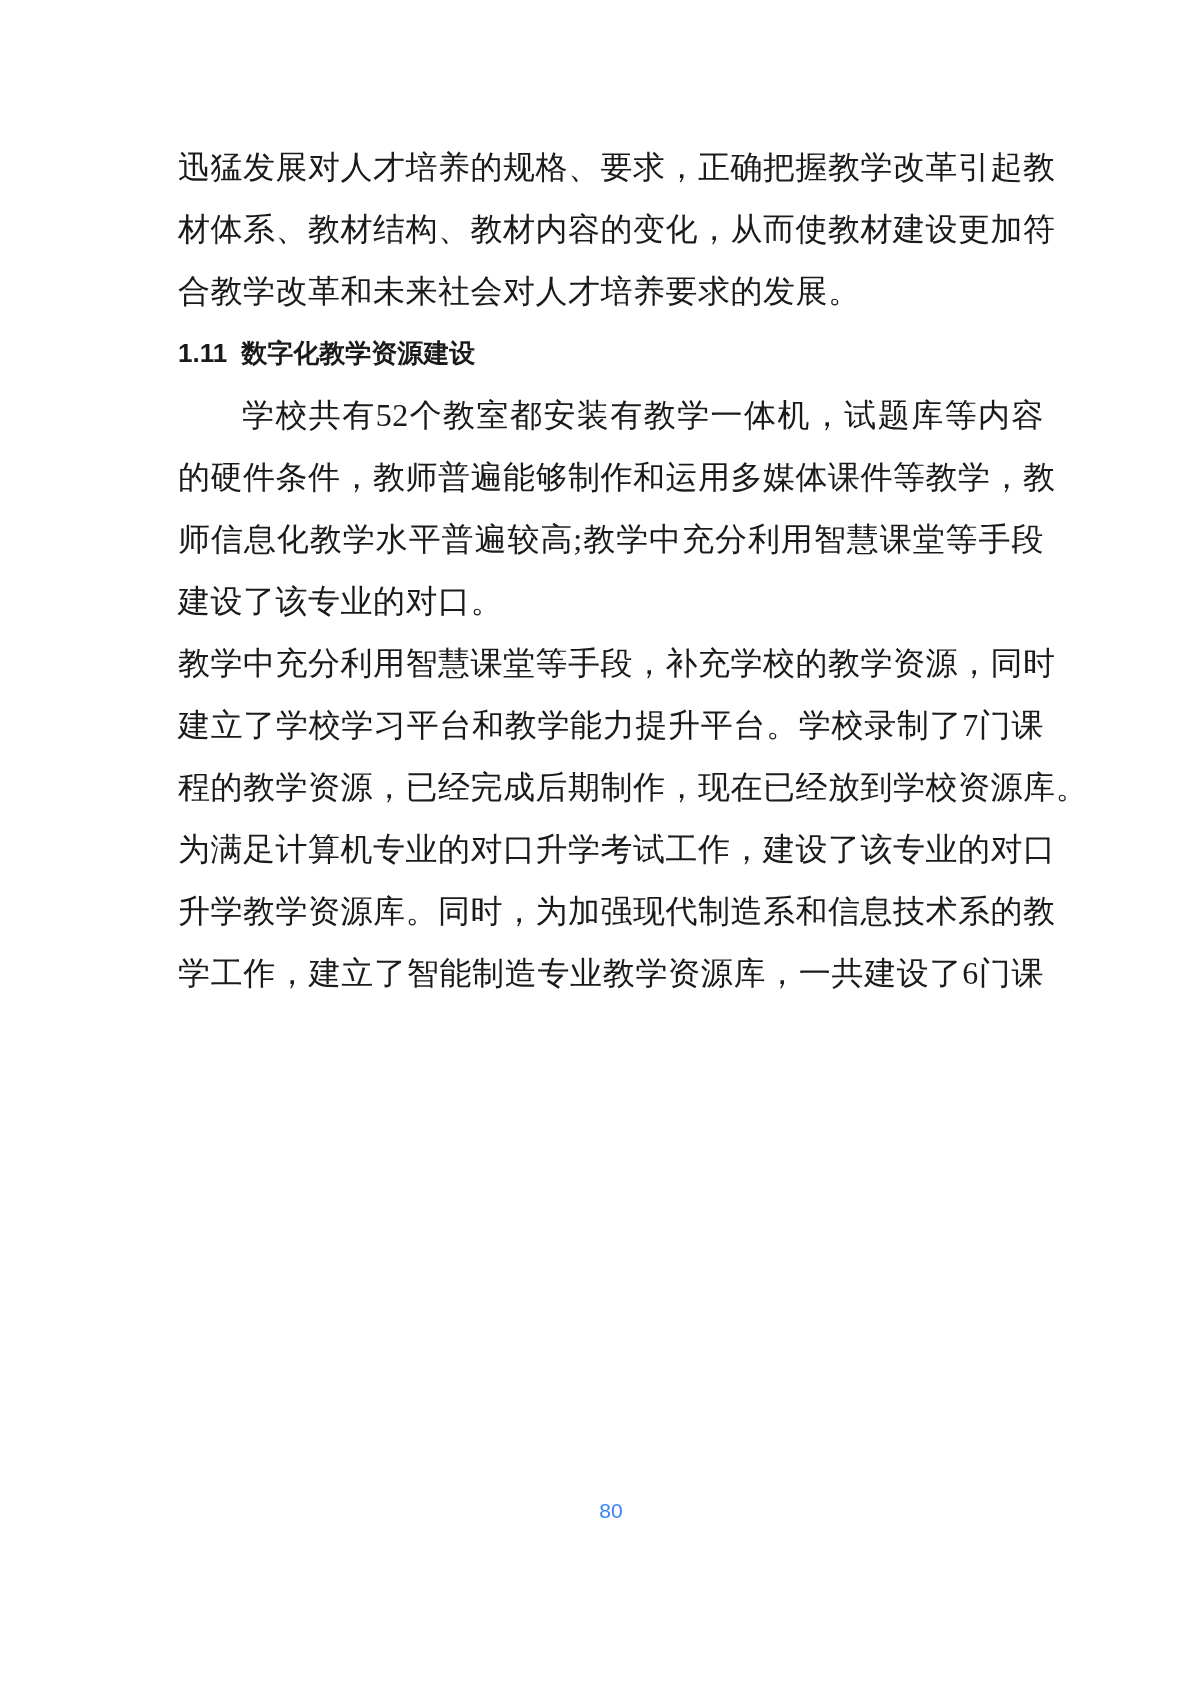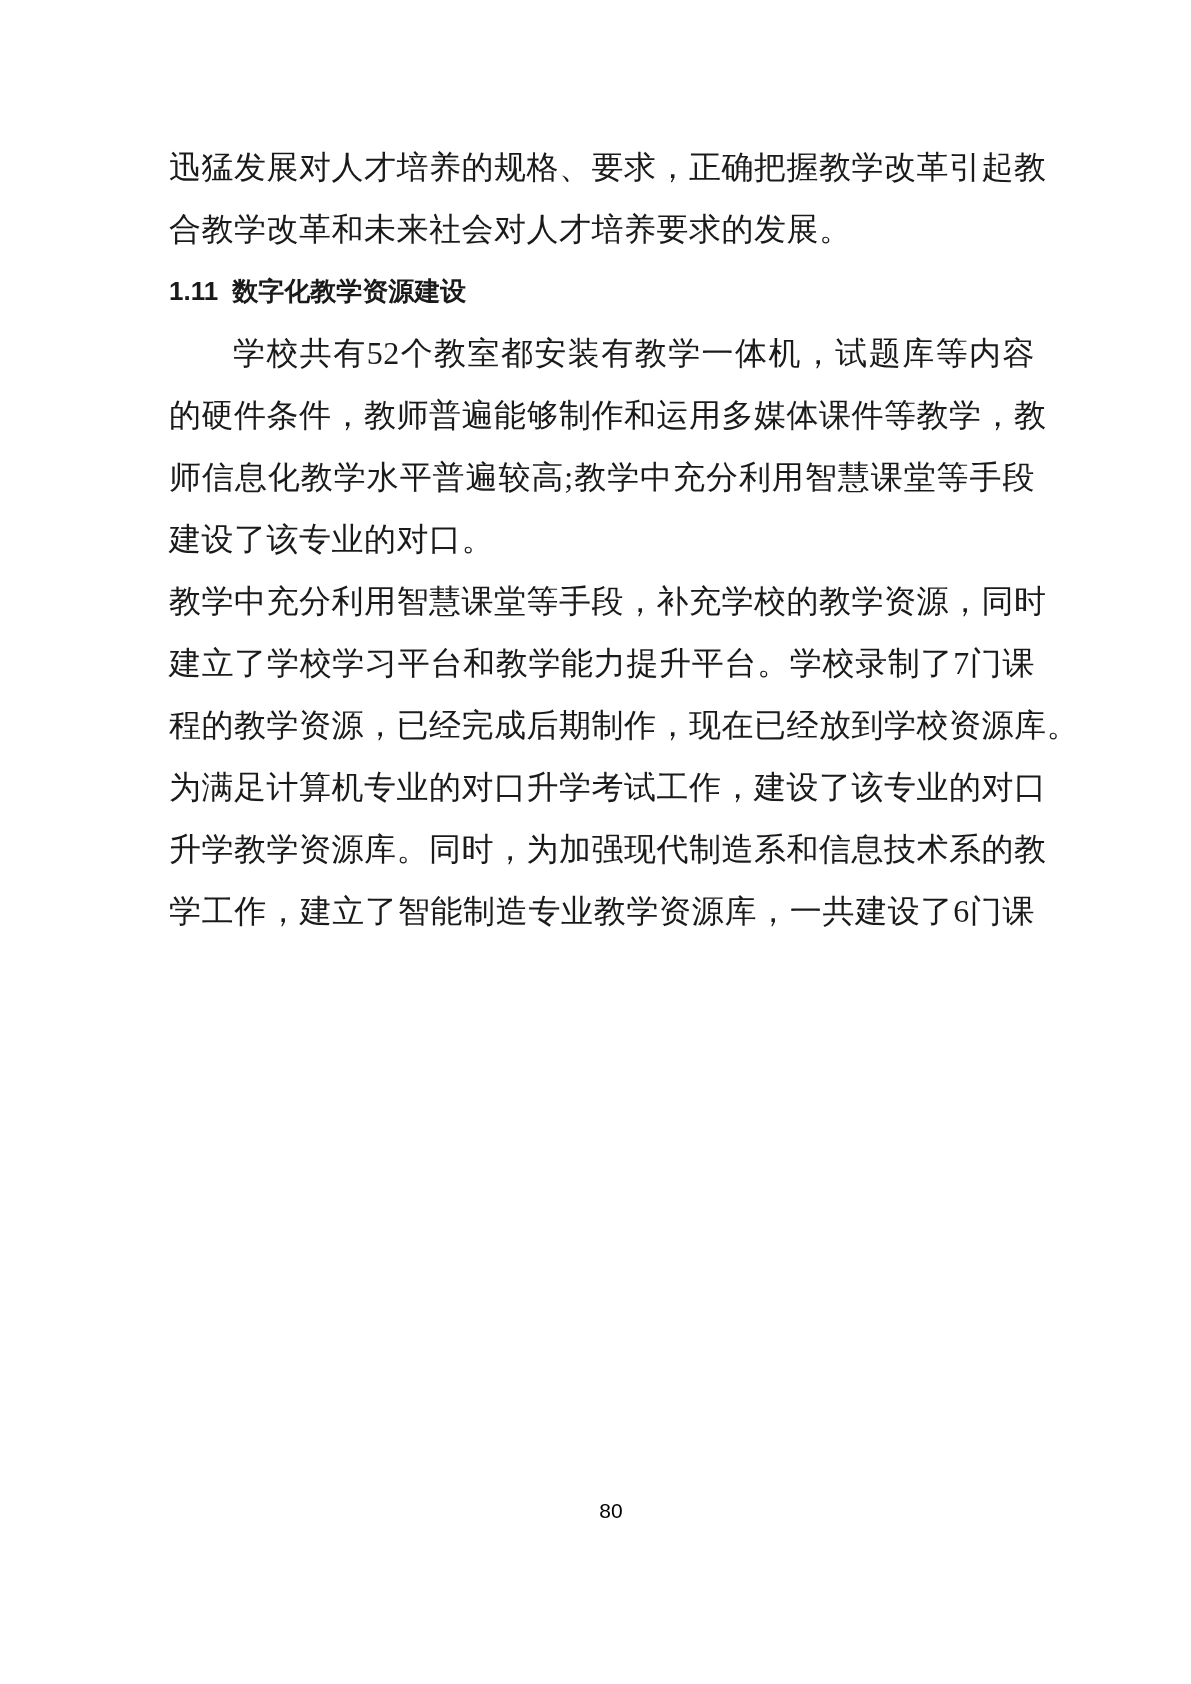--- a/index.html
+++ b/index.html
@@ -11,21 +11,21 @@
     position: relative;
     width: 1191px;
     height: 1684px;
     background: #ffffff;
     overflow: hidden;
     font-family: "Liberation Serif", "DejaVu Serif", serif;
     color: #1a1a1a;
   }
   .content {
     position: absolute;
-    left: 169px;
+    left: 178px;
     top: 136px;
     width: 866px;
   }
   .line {
     height: 62px;
     line-height: 62px;
     font-size: 32px;
     white-space: nowrap;
     text-align: justify;
     text-align-last: justify;
@@ -51,30 +51,31 @@
   }
   .footer {
     position: absolute;
     left: 178px;
     top: 1498px;
     width: 866px;
     text-align: center;
     font-size: 21px;
     line-height: 26px;
     font-family: "Liberation Sans", "DejaVu Sans", sans-serif;
-    color: #000000;
+    color: #3b82f6;
   }
 </style>
 </head>
 <body>
 
 <div class="page">
   <div class="content">
       <div>
         <div class="line">迅猛发展对人才培养的规格、要求，正确把握教学改革引起教</div>
+        <div class="line">材体系、教材结构、教材内容的变化，从而使教材建设更加符</div>
         <div class="line last">合教学改革和未来社会对人才培养要求的发展。</div>
       </div>
       <div class="heading"><span class="heading-number">1.11</span><span>数字化教学资源建设</span></div>
       <div>
         <div class="line indent">学校共有52个教室都安装有教学一体机，试题库等内容</div>
         <div class="line">的硬件条件，教师普遍能够制作和运用多媒体课件等教学，教</div>
         <div class="line">师信息化教学水平普遍较高;教学中充分利用智慧课堂等手段</div>
         <div class="line last">建设了该专业的对口。</div>
       </div>
       <div>

